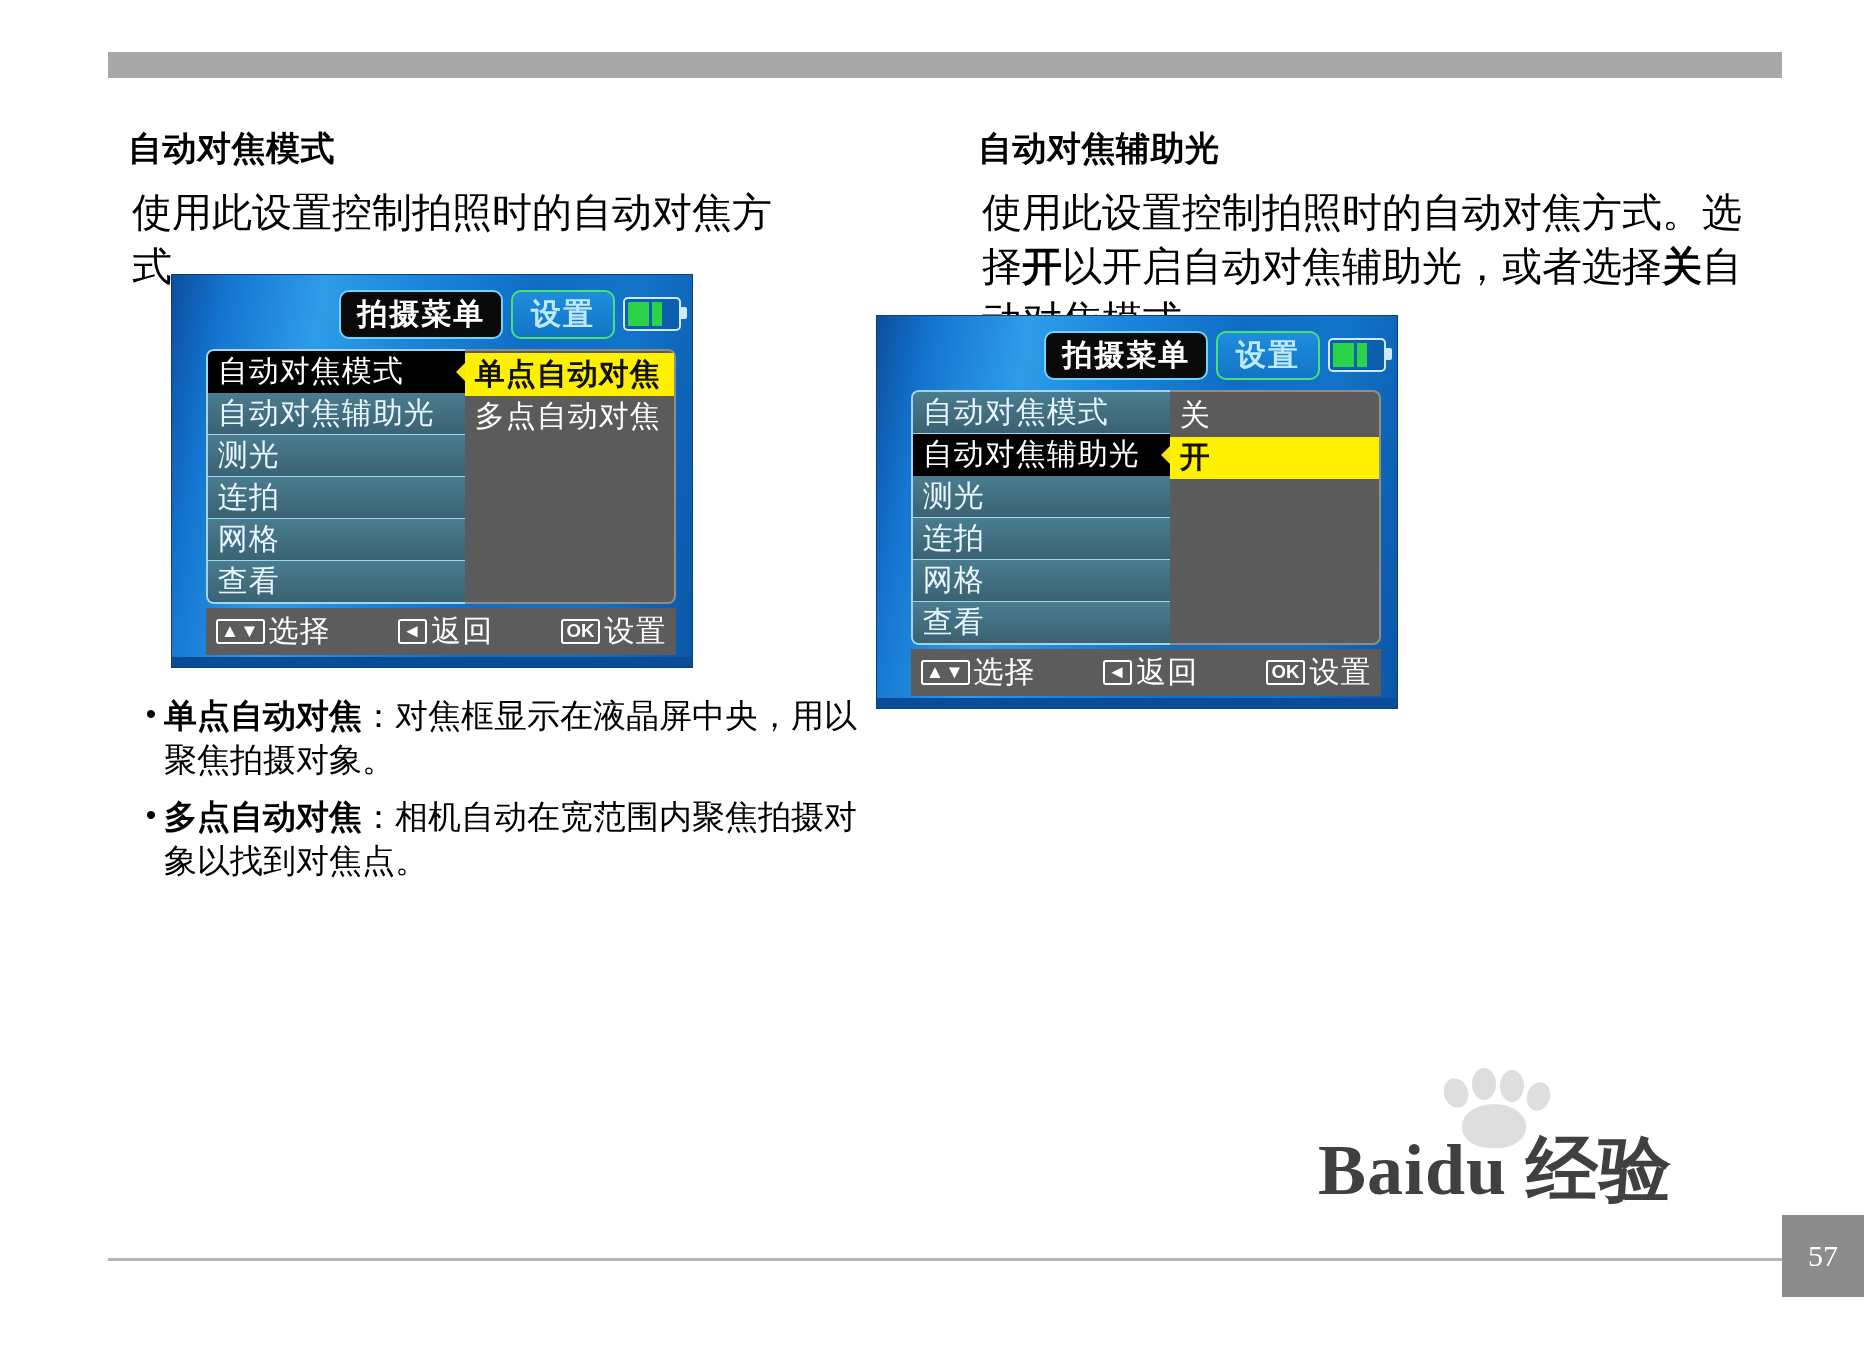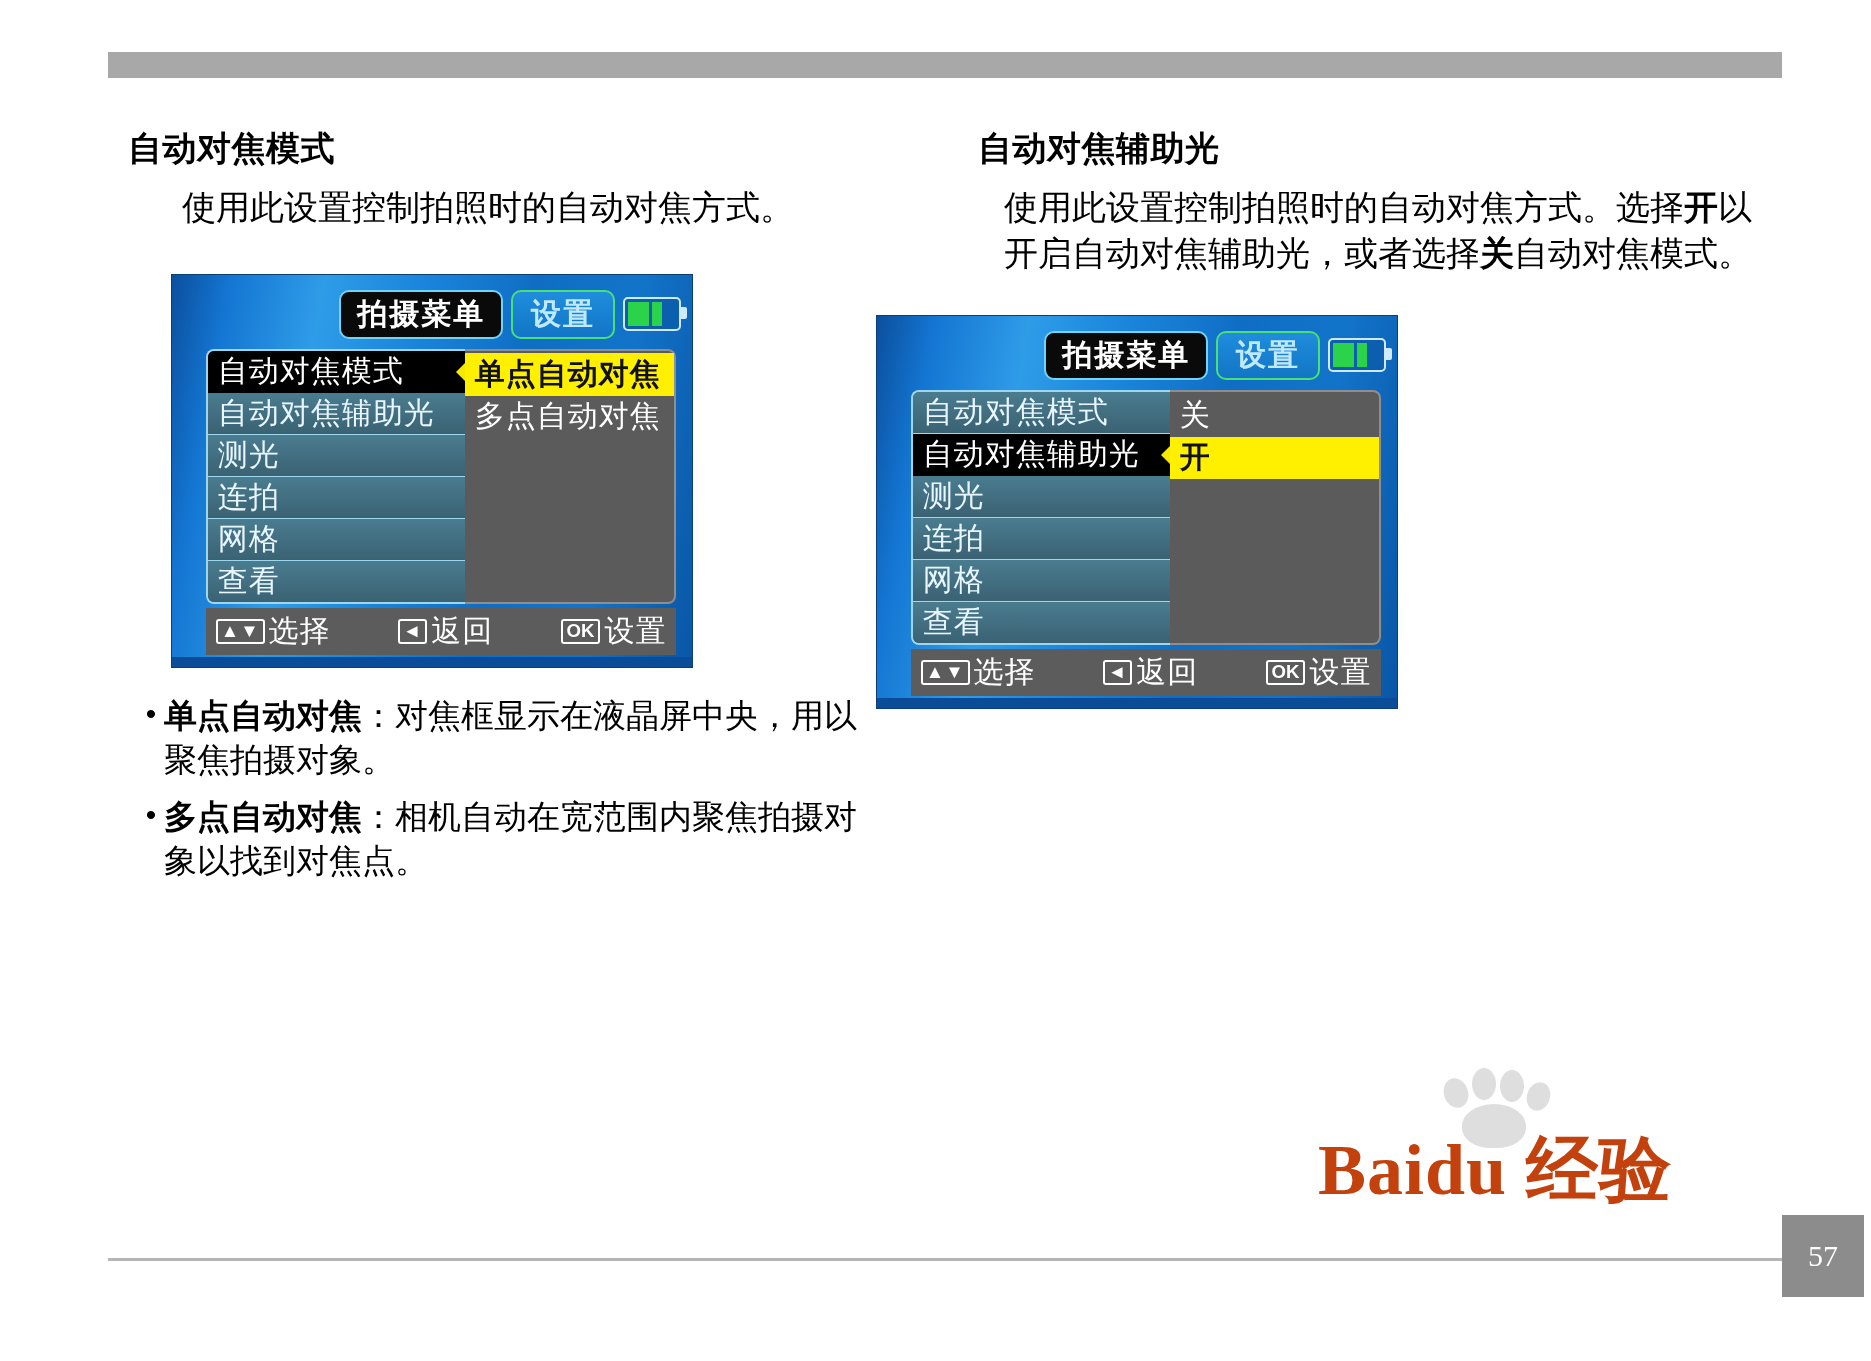--- a/index.html
+++ b/index.html
@@ -63,26 +63,25 @@
   .col-right { left: 978px; width: 800px; }
 
   h2.sec-title {
     margin: 0 0 18px 0;
     font-size: 34px;
     font-weight: bold;
     letter-spacing: 0.5px;
     line-height: 1.1;
   }
   p.sec-body {
-    margin: 12px;
-    font-size: 34px;
+    margin: 4px;
+    font-size: 40px;
     line-height: 1.35;
     font-weight: 400;
     letter-spacing: 0px;
-    text-align: center;
   }
   p.sec-body b { font-weight: bold; }
 
   
   .lcd {
     position: relative;
     background: linear-gradient(100deg,#0b4f9e 0%, #1476d2 10%, #2f9ce8 26%, #1b86dc 42%, #0f6ec4 62%, #1274c9 80%, #0a56a6 100%);
     box-shadow: 0 0 0 1px #0a3f78;
     overflow: hidden;
   }
@@ -299,21 +298,21 @@
     width: 470px;
     height: 180px;
     pointer-events: none;
     user-select: none;
   }
   .wm-main {
     position: absolute;
     left: 0; top: 22px;
     font-size: 72px;
     font-weight: bold;
-    color: #c2410c;
+    color: #404040;
     letter-spacing: 1px;
     white-space: nowrap;
     font-family: "Liberation Serif", serif;
   }
   .wm-sub {
     position: absolute;
     left: 8px; top: 116px;
     font-size: 34px;
     color: #d9d9d9;
     letter-spacing: 1px;

